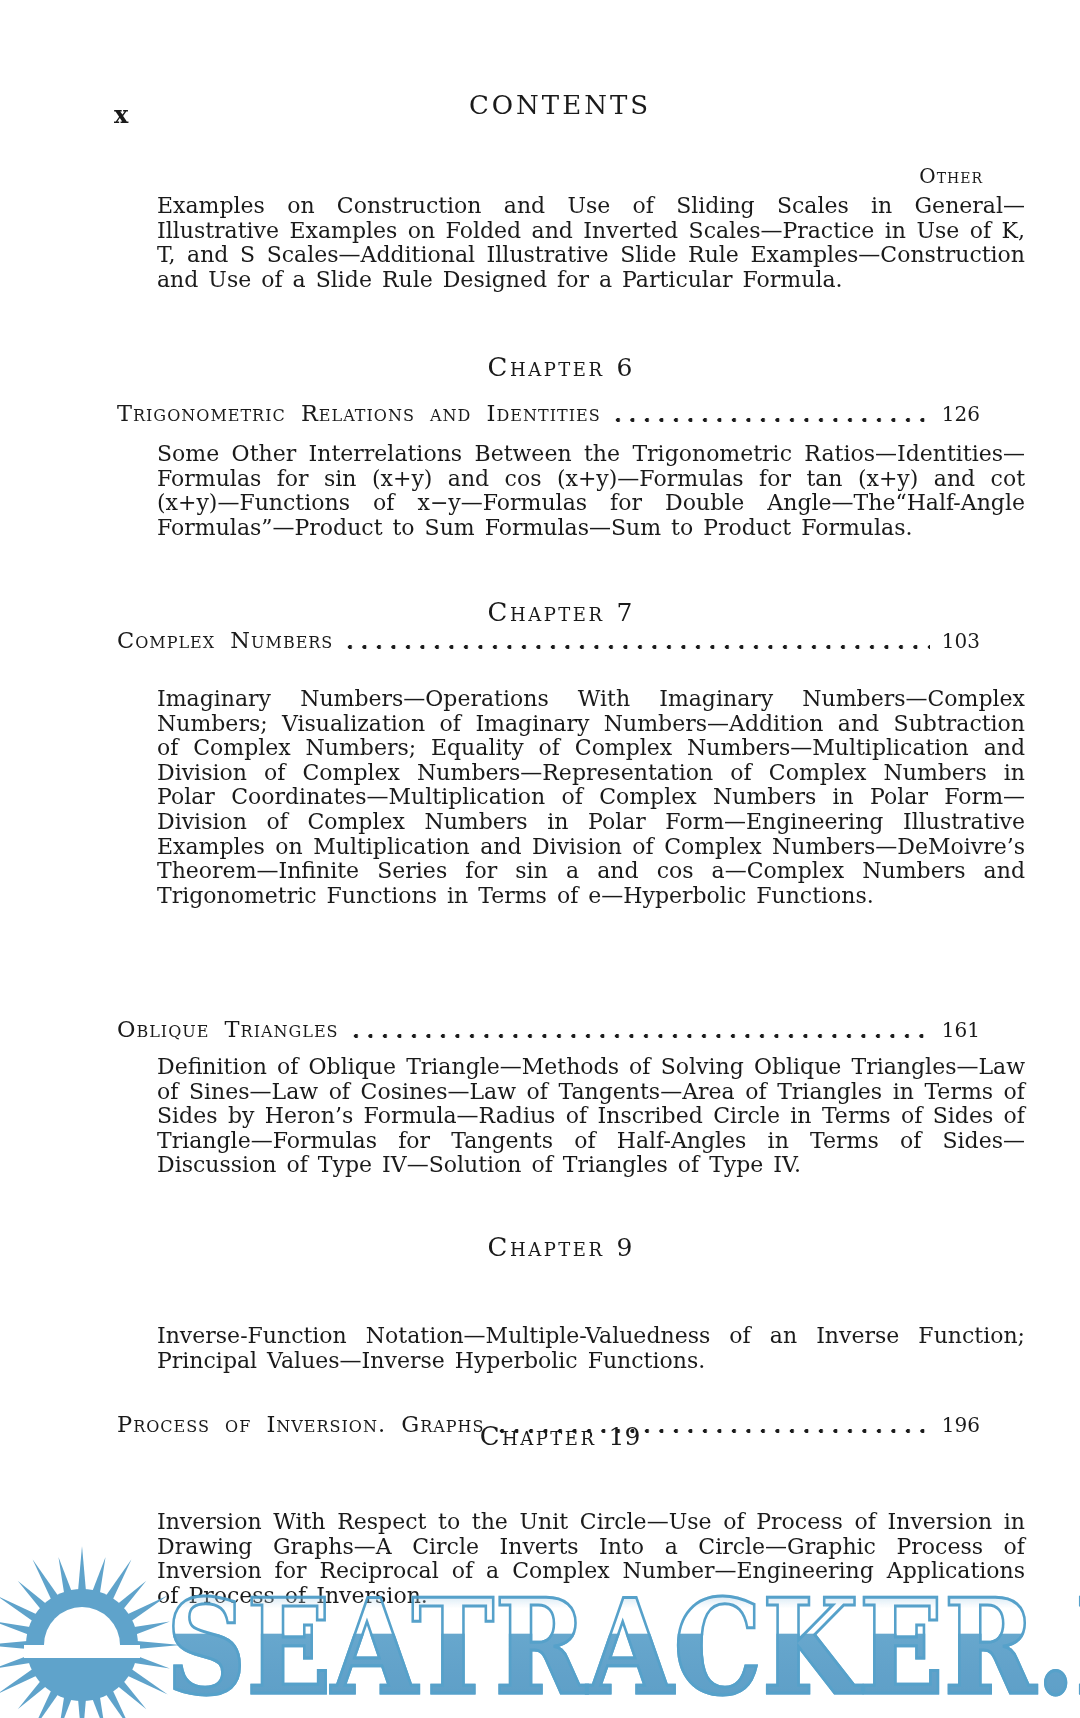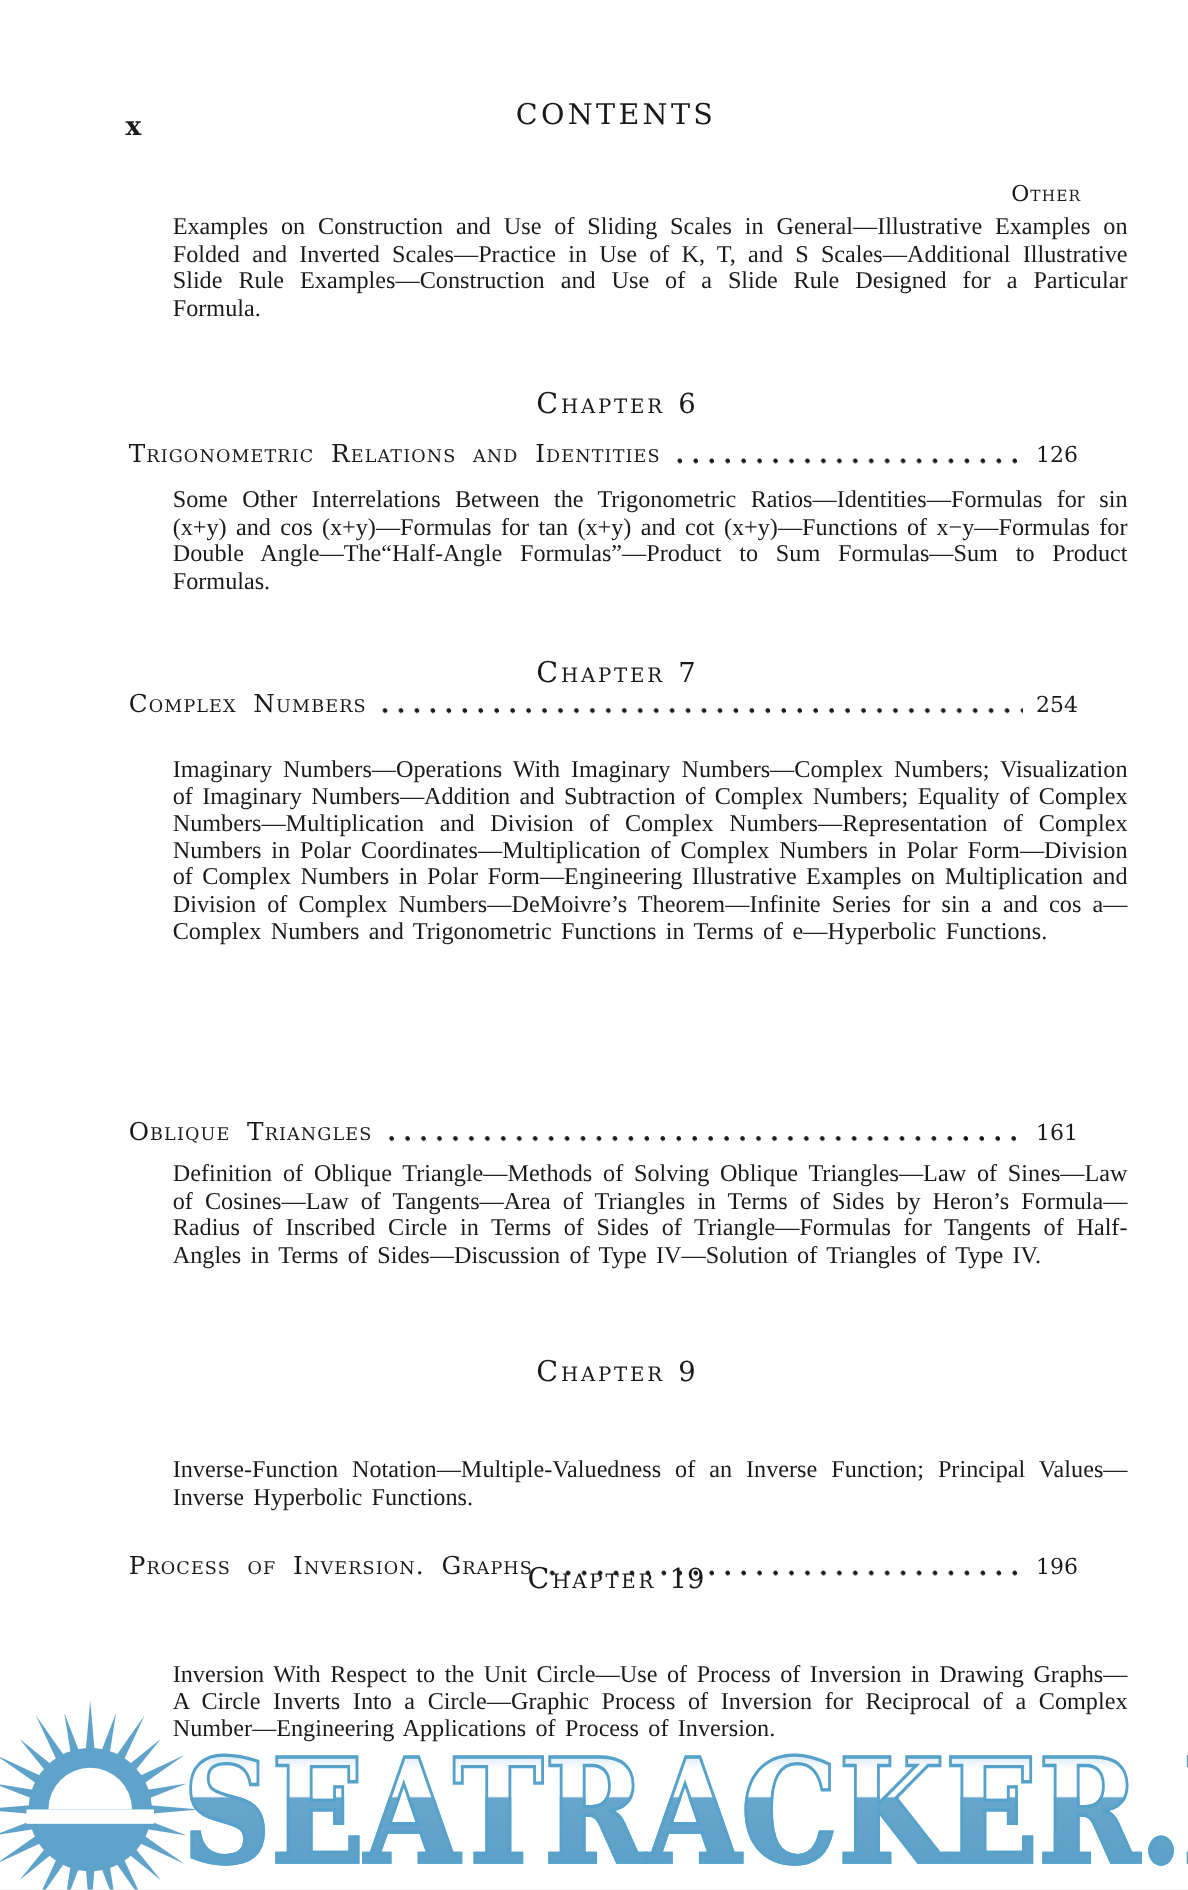--- a/index.html
+++ b/index.html
@@ -13,21 +13,20 @@
   .pagenum{position:absolute; left:114px; top:100px; font-size:24px; font-weight:bold;}
   .title{position:absolute; left:117px; right:77px; top:90px; text-align:center;
          font-size:26px; letter-spacing:3px;}
   .page-label{position:absolute; right:97px; top:164px; font-size:20px;
               font-variant:small-caps; letter-spacing:1px;}
   
   .para{
     position:absolute; left:157px; width:868px; margin:0;
     font-size:22px; line-height:24.6px; text-align:justify;
     word-spacing:3px;
-    font-family:Liberation Serif, serif;
   }
   .intro{top:194px;}
   
   .chapter-heading{
     position:absolute; left:117px; width:886px; text-align:center;
     font-size:26px; line-height:30px;
   }
   .chword{font-variant:small-caps; letter-spacing:2.5px;}
   .chnum{margin-left:12px; font-size:25px;}
   
@@ -85,21 +84,21 @@
     <span class="toc-page">126</span>
   </div>
   <p class="para d-ch6">Some Other Interrelations Between the Trigonometric Ratios—Identities—Formulas for sin (x+y) and cos (x+y)—Formulas for tan (x+y) and cot (x+y)—Functions of x−y—Formulas for Double Angle—The“Half-Angle Formulas”—Product to Sum Formulas—Sum to Product Formulas.</p>
 
   <div class="chapter-heading h-ch7">
     <span class="chword">Chapter</span><span class="chnum">7</span>
   </div>
   <div class="toc-line t-ch7">
     <span class="toc-title">Complex Numbers</span>
     <span class="dots"></span>
-    <span class="toc-page">254</span>
+    <span class="toc-page">103</span>
   </div>
   <p class="para d-ch7">Imaginary Numbers—Operations With Imaginary Numbers—Complex Numbers; Visualization of Imaginary Numbers—Addition and Subtraction of Complex Numbers; Equality of Complex Numbers—Multiplication and Division of Complex Numbers—Representation of Complex Numbers in Polar Coordinates—Multiplication of Complex Numbers in Polar Form—Division of Complex Numbers in Polar Form—Engineering Illustrative Examples on Multiplication and Division of Complex Numbers—DeMoivre’s Theorem—Infinite Series for sin a and cos a—Complex Numbers and Trigonometric Functions in Terms of e—Hyperbolic Functions.</p>
 
   <div class="toc-line t-ch8">
     <span class="toc-title">Oblique Triangles</span>
     <span class="dots"></span>
     <span class="toc-page">161</span>
   </div>
   <p class="para d-ch8">Definition of Oblique Triangle—Methods of Solving Oblique Triangles—Law of Sines—Law of Cosines—Law of Tangents—Area of Triangles in Terms of Sides by Heron’s Formula—Radius of Inscribed Circle in Terms of Sides of Triangle—Formulas for Tangents of Half-Angles in Terms of Sides—Discussion of Type IV—Solution of Triangles of Type IV.</p>
 

